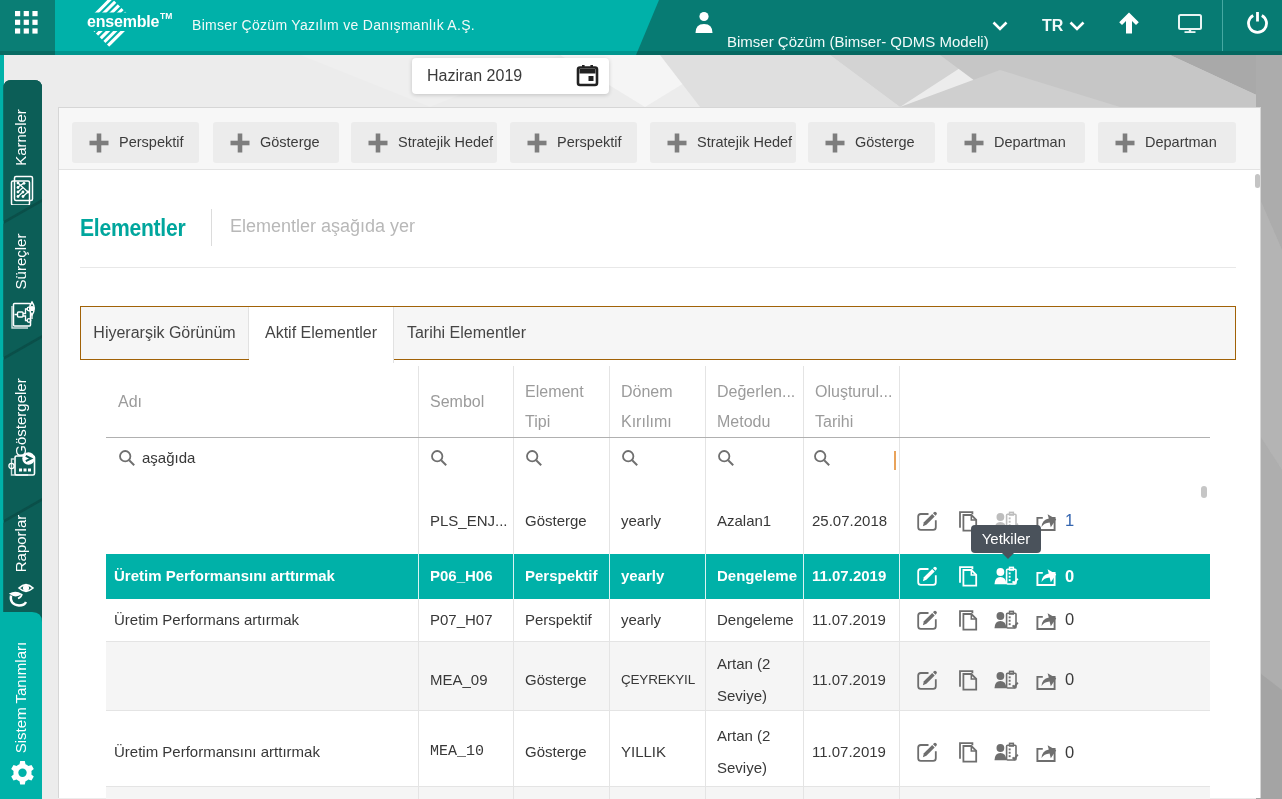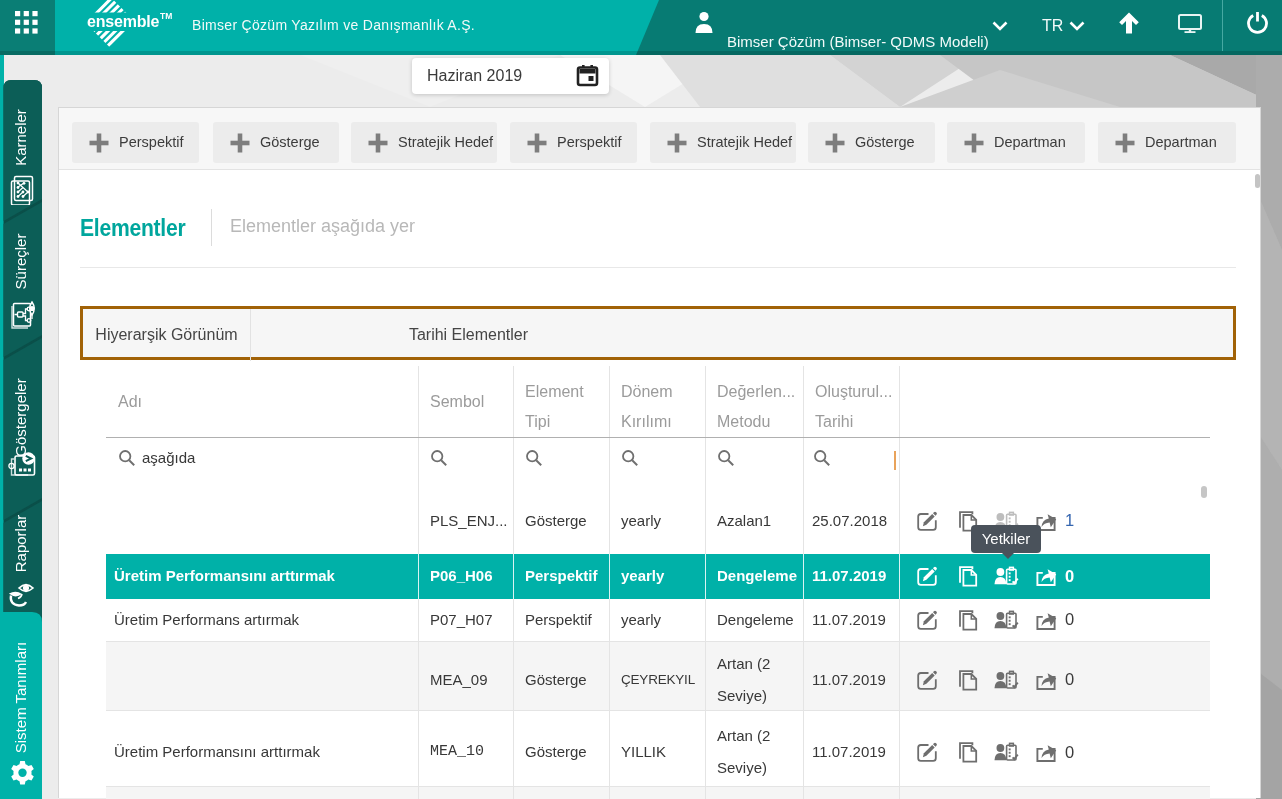--- a/index.html
+++ b/index.html
@@ -7,42 +7,42 @@
   body { position:relative; background:#ececec; }
   .abs { position:absolute; }
   
   #header { position:absolute; left:0; top:0; width:1282px; height:55px; background:#077b73; z-index:20; }
   #hdr-logo-block { position:absolute; left:55px; top:0; width:604px; height:55px; background:#00b1a9;
     clip-path:polygon(0 0, 604px 0, 581px 55px, 0 55px); }
   #hdr-square { position:absolute; left:0; top:0; width:55px; height:55px; background:#0a7e75; }
   #hdr-band { position:absolute; left:0; top:50.5px; width:1282px; height:4.5px; background:rgba(0,0,0,0.15); z-index:5; }
   #hdr-company { position:absolute; left:192px; top:0; height:51px; line-height:51px; color:#f2faf9; font-size:14px; letter-spacing:0.3px; }
   #hdr-user-text { position:absolute; left:727px; top:0; height:51px; line-height:51px; color:#f2faf9; font-size:15px;margin-top:16px; }
-  #hdr-tr { position:absolute; left:1042px; top:0; height:66px; line-height:51px; color:#f2faf9; font-size:16px; }
+  #hdr-tr { position:absolute; left:1042px; top:0; height:66px; line-height:51px; color:#f2faf9; font-size:16px;font-weight:bold; }
   #hdr-divider { position:absolute; left:1222px; top:0; width:1px; height:51px; background:rgba(190,255,250,0.35); }
   
   #sidebar { position:absolute; left:0; top:55px; width:42px; height:744px; z-index:15; }
   #side-strip { position:absolute; left:0; top:0; width:3.5px; height:744px; background:#00b2a9; }
   .side-label { position:absolute; color:#fff; font-size:15px; white-space:nowrap; transform:rotate(-90deg); transform-origin:center; }
   
   #datepicker { position:absolute; left:412px; top:58px; width:197px; height:36px; background:#fff; border-radius:4px;
     box-shadow:0 1px 4px rgba(0,0,0,0.18); z-index:10; }
   #datepicker span { position:absolute; left:15px; top:0; line-height:36px; font-size:16px; color:#3a3a3a; }
   
   #panel { position:absolute; left:58px; top:107px; width:1203px; height:691px; background:#fff;
     border:1px solid #d6d6d6; border-bottom:none; z-index:10;padding-left:32px; }
   #toolbar { position:absolute; left:0; top:0; width:1201px; height:62px; background:#f7f7f7; border-bottom:1px solid #e3e3e3; }
   .tbtn { position:absolute; top:14px; height:41px; background:#ececec; border-radius:3px; }
   .tbtn svg { position:absolute; left:16px; top:9.5px; }
   .tbtn span { position:absolute; left:47px; top:0; line-height:41px; font-size:14.5px; color:#3c3c3c; white-space:nowrap; }
   #title { position:absolute; left:21px; top:106px; font-size:24px; font-weight:bold; color:#00a69d; letter-spacing:-0.3px; transform:scaleX(0.88); transform-origin:left top; }
   #title-div { position:absolute; left:152px; top:101px; width:1px; height:37px; background:#dcdcdc; }
   #subtitle { position:absolute; left:171px; top:108px; font-size:18px; color:#b8b8b8; }
   #hrule { position:absolute; left:21px; top:158.5px; width:1156px; height:1px; background:#e8e8e8; }
-  #tabstrip { position:absolute; left:21px; top:198px; width:1156px; height:54px; background:#f6f6f6; border:3px solid #a16207; }
+  #tabstrip { position:absolute; left:21px; top:198px; width:1156px; height:54px; background:#f6f6f6; border:1px solid #a16207; }
   .ttab { position:absolute; top:0; height:52px; line-height:52px; text-align:center; font-size:16px; color:#454545; }
   #ttab1 { left:0; width:168px; border-right:1px solid #e2e2e2; }
   #ttab2 { left:168px; width:145px; background:#fff; height:56px; border-right:1px solid #e2e2e2; z-index:2; }
   #ttab3 { left:313px; width:145px; }
   
   .hcell { position:absolute; color:#9b9b9b; font-size:16px; line-height:30px; white-space:nowrap; }
   .vline { position:absolute; top:258px; width:1px; height:433px; background:#e4e4e4; z-index:2; }
   #hdr-bottom { position:absolute; left:47px; top:329px; width:1104px; height:1px; background:#b0b0b0; z-index:2; }
   .row { position:absolute; left:47px; width:1104px; }
   .cell { position:absolute; top:0; height:100%; display:flex; align-items:center; font-size:15px; color:#383838; line-height:32px; white-space:nowrap; }
@@ -337,20 +337,21 @@
         </svg>
         <span>Departman</span>
       </div>
   </div>
   <div id="title">Elementler</div>
   <div id="title-div"></div>
   <div id="subtitle">Elementler aşağıda yer</div>
   <div id="hrule"></div>
   <div id="tabstrip">
     <div class="ttab" id="ttab1">Hiyerarşik Görünüm</div>
+    <div class="ttab" id="ttab2">Aktif Elementler</div>
     <div class="ttab" id="ttab3">Tarihi Elementler</div>
   </div>
   <div id="tablezone">
 <div class="hcell" style="left:59px;top:279px">Adı</div>
 <div class="hcell" style="left:371px;top:279px">Sembol</div>
 <div class="hcell" style="left:466px;top:269px">Element<br>Tipi</div>
 <div class="hcell" style="left:562px;top:269px">Dönem<br>Kırılımı</div>
 <div class="hcell" style="left:658px;top:269px">Değerlen...<br>Metodu</div>
 <div class="hcell" style="left:756px;top:269px">Oluşturul...<br>Tarihi</div>
 <div class="vline" style="left:359px"></div>

